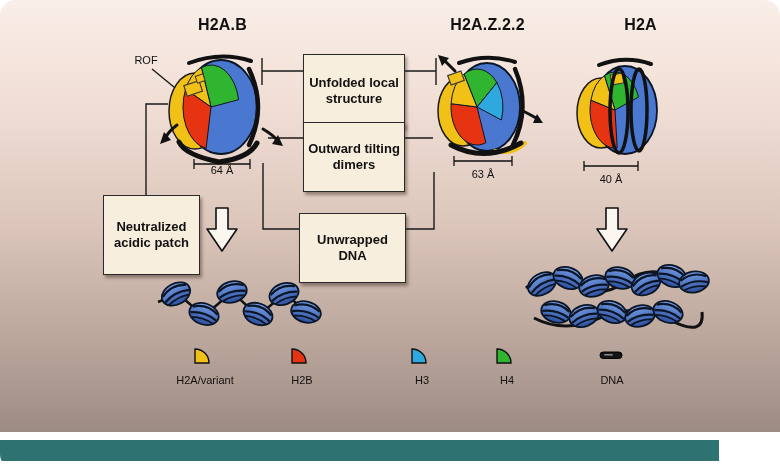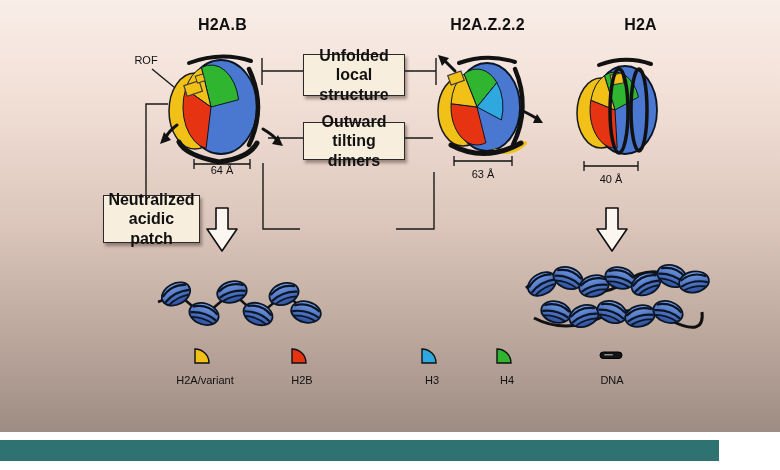--- a/index.html
+++ b/index.html
@@ -1,28 +1,29 @@
 <!DOCTYPE html>
 <html><head>
 <meta charset="utf-8">
 <style>
   html,body{margin:0;padding:0;background:#fff;}
   .stage{
     position:relative;width:780px;height:470px;overflow:hidden;
     font-family:"Liberation Sans",sans-serif;color:#111;
     background:
       linear-gradient(#f9eee8 0%, #f2e0d7 22%, #dcc6bb 52%, #bca79d 78%, #9d8c83 100%) top/100% 432px no-repeat,#fff;
+    border-radius: 16px;
   }
   .abs{position:absolute;}
   .hdr{font-weight:bold;font-size:16px;text-align:center;letter-spacing:.2px;}
   .lbl{font-weight:normal;font-size:11px;text-align:center;}
   .callout{
     position:absolute;display:flex;align-items:center;justify-content:center;
     background:#f8eedd;border:1px solid #2a2a2a;box-shadow:2px 3px 3px rgba(60,40,30,.45);
-    font-weight:bold;font-size:16px;line-height:1.2;text-align:center;padding:2px 4px;z-index:3;
+    font-weight:bold;font-size:13px;line-height:1.2;text-align:center;padding:18px 4px;z-index:3;
   }
   svg{display:block;overflow:visible;}
   .layer{z-index:2;}
   .legend-item{position:absolute;width:100px;top:344px;text-align:center;z-index:2;}
   .legend-item svg{margin:0 auto;}
   .legend-item .lbl{margin-top:8px;}
   .footer-bar{position:absolute;left:0;top:440px;width:719px;height:21px;background:#2e7272;z-index:2;}
 </style>
 </head>
 <body>
@@ -120,20 +121,21 @@
   </svg>
   <div class="abs lbl layer" style="left:452px;top:168px;width:62px">63 Å</div>
 
   <svg class="abs layer" style="left:582px;top:159px" width="58" height="14">
     <path d="M2,2 V12 M2,7 H56 M56,2 V12" stroke="#111" stroke-width="1.3" fill="none"></path>
   </svg>
   <div class="abs lbl layer" style="left:582px;top:173px;width:58px">40 Å</div>
 
   <div class="callout" style="left:303px;top:54px;width:92px;height:36px">Unfolded local structure</div>
   <div class="callout" style="left:303px;top:122px;width:92px;height:32px">Outward tilting dimers</div>
+  <div class="callout" style="left:299px;top:213px;width:97px;height:32px">Unwrapped DNA</div>
   <div class="callout" style="left:103px;top:195px;width:87px;height:42px">Neutralized acidic patch</div>
 
   <svg class="abs layer" style="left:205px;top:207px" width="34" height="46">
     <polygon points="11,1 23,1 23,22 32,22 17,44 2,22 11,22" fill="#fbf6ef" stroke="#111" stroke-width="1.6" stroke-linejoin="round"></polygon>
   </svg>
   <svg class="abs layer" style="left:595px;top:207px" width="34" height="46">
     <polygon points="11,1 23,1 23,22 32,22 17,44 2,22 11,22" fill="#fbf6ef" stroke="#111" stroke-width="1.6" stroke-linejoin="round"></polygon>
   </svg>
 
   <svg class="abs layer" style="left:148px;top:268px" width="180" height="72">
@@ -204,21 +206,21 @@
       <path d="M3,19 L3,5 A14,14 0 0 1 17,19 Z" stroke="#111" stroke-width="1.4" fill="#f2c118"></path>
     </svg>
     <div class="lbl">H2A/variant</div>
   </div>
   <div class="legend-item" style="left:252px">
     <svg width="26" height="22">
       <path d="M3,19 L3,5 A14,14 0 0 1 17,19 Z" stroke="#111" stroke-width="1.4" fill="#e63312"></path>
     </svg>
     <div class="lbl">H2B</div>
   </div>
-  <div class="legend-item" style="left:382px">
+  <div class="legend-item" style="left:372px">
     <svg width="26" height="22">
       <path d="M3,19 L3,5 A14,14 0 0 1 17,19 Z" stroke="#111" stroke-width="1.4" fill="#2fa8e0"></path>
     </svg>
     <div class="lbl">H3</div>
   </div>
   <div class="legend-item" style="left:457px">
     <svg width="26" height="22">
       <path d="M3,19 L3,5 A14,14 0 0 1 17,19 Z" stroke="#111" stroke-width="1.4" fill="#2fb52f"></path>
     </svg>
     <div class="lbl">H4</div>

